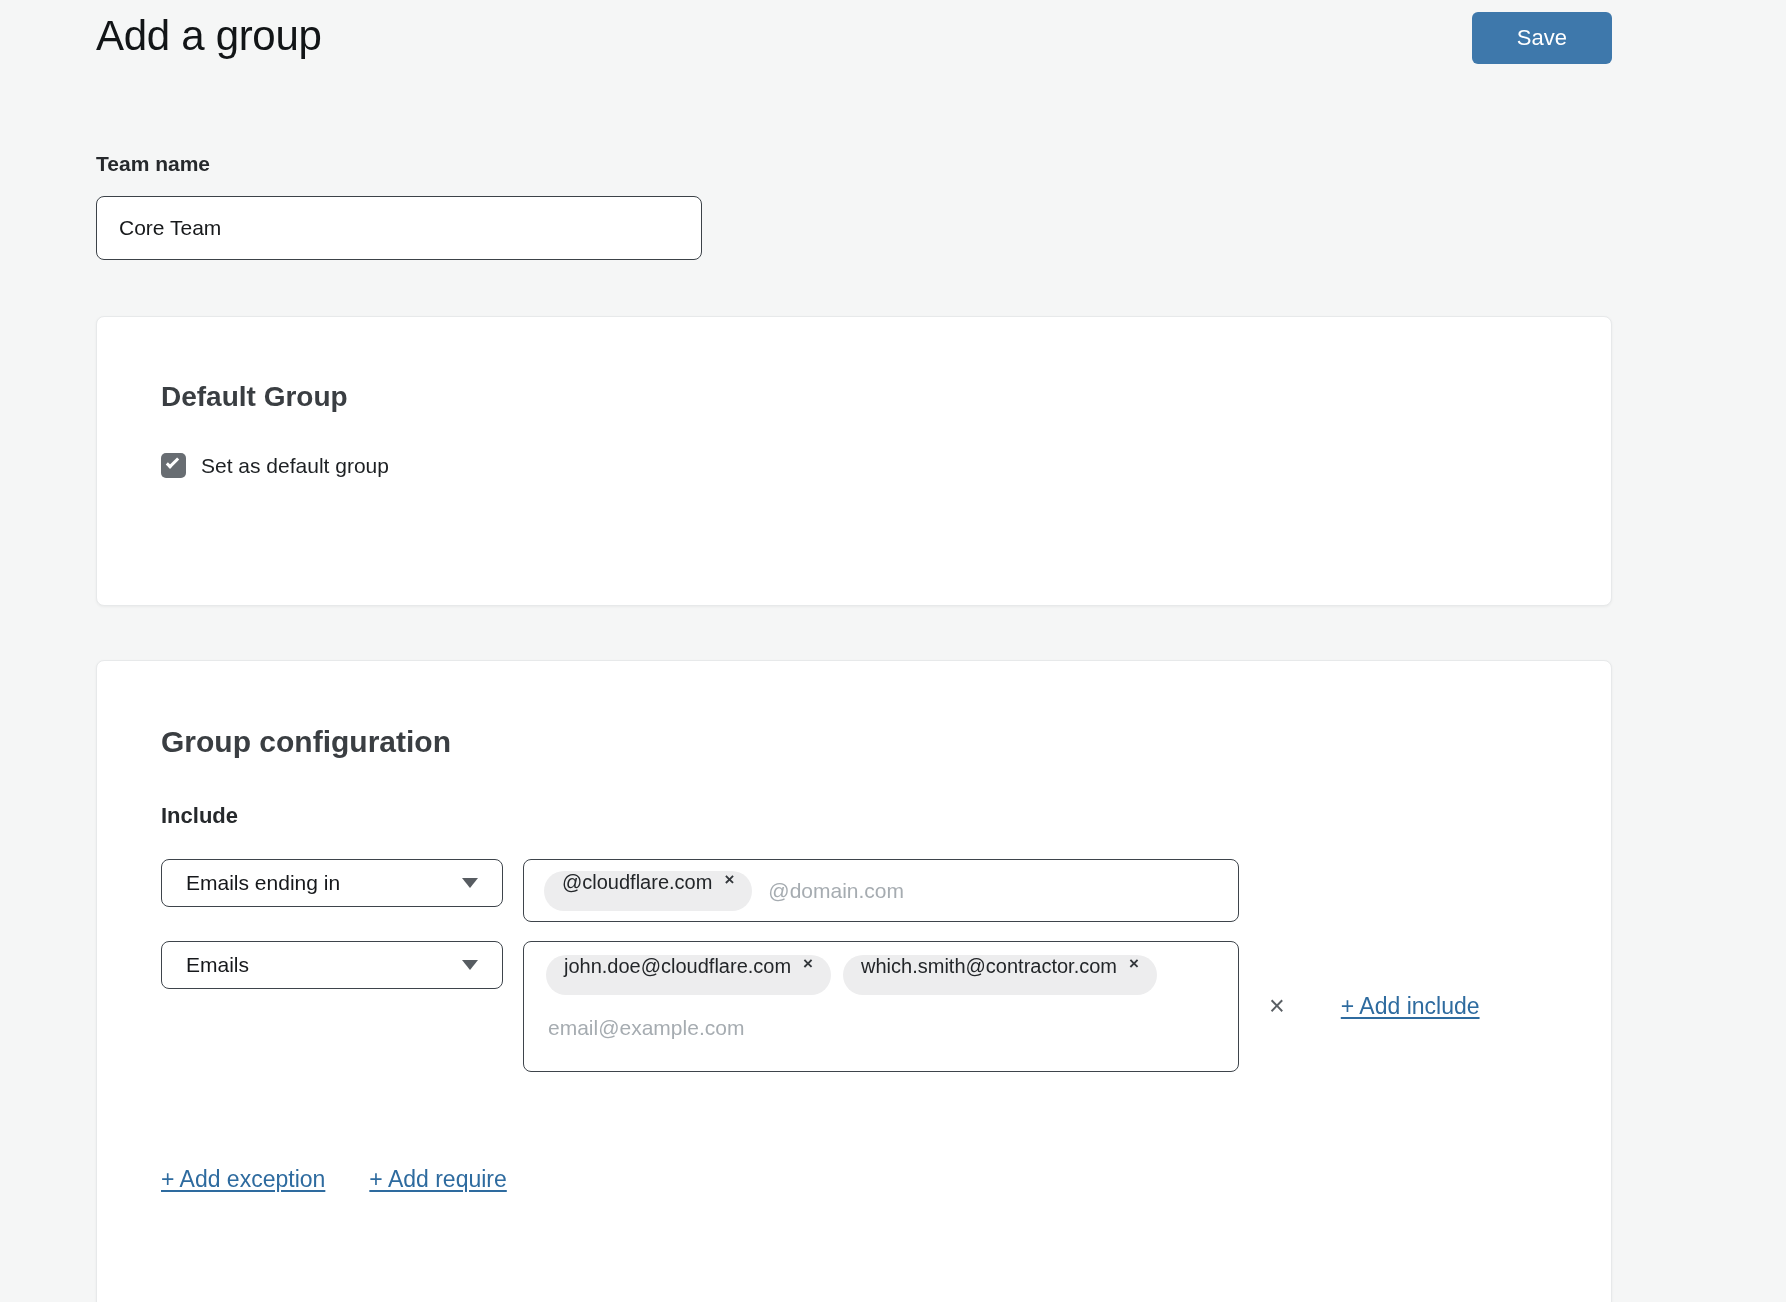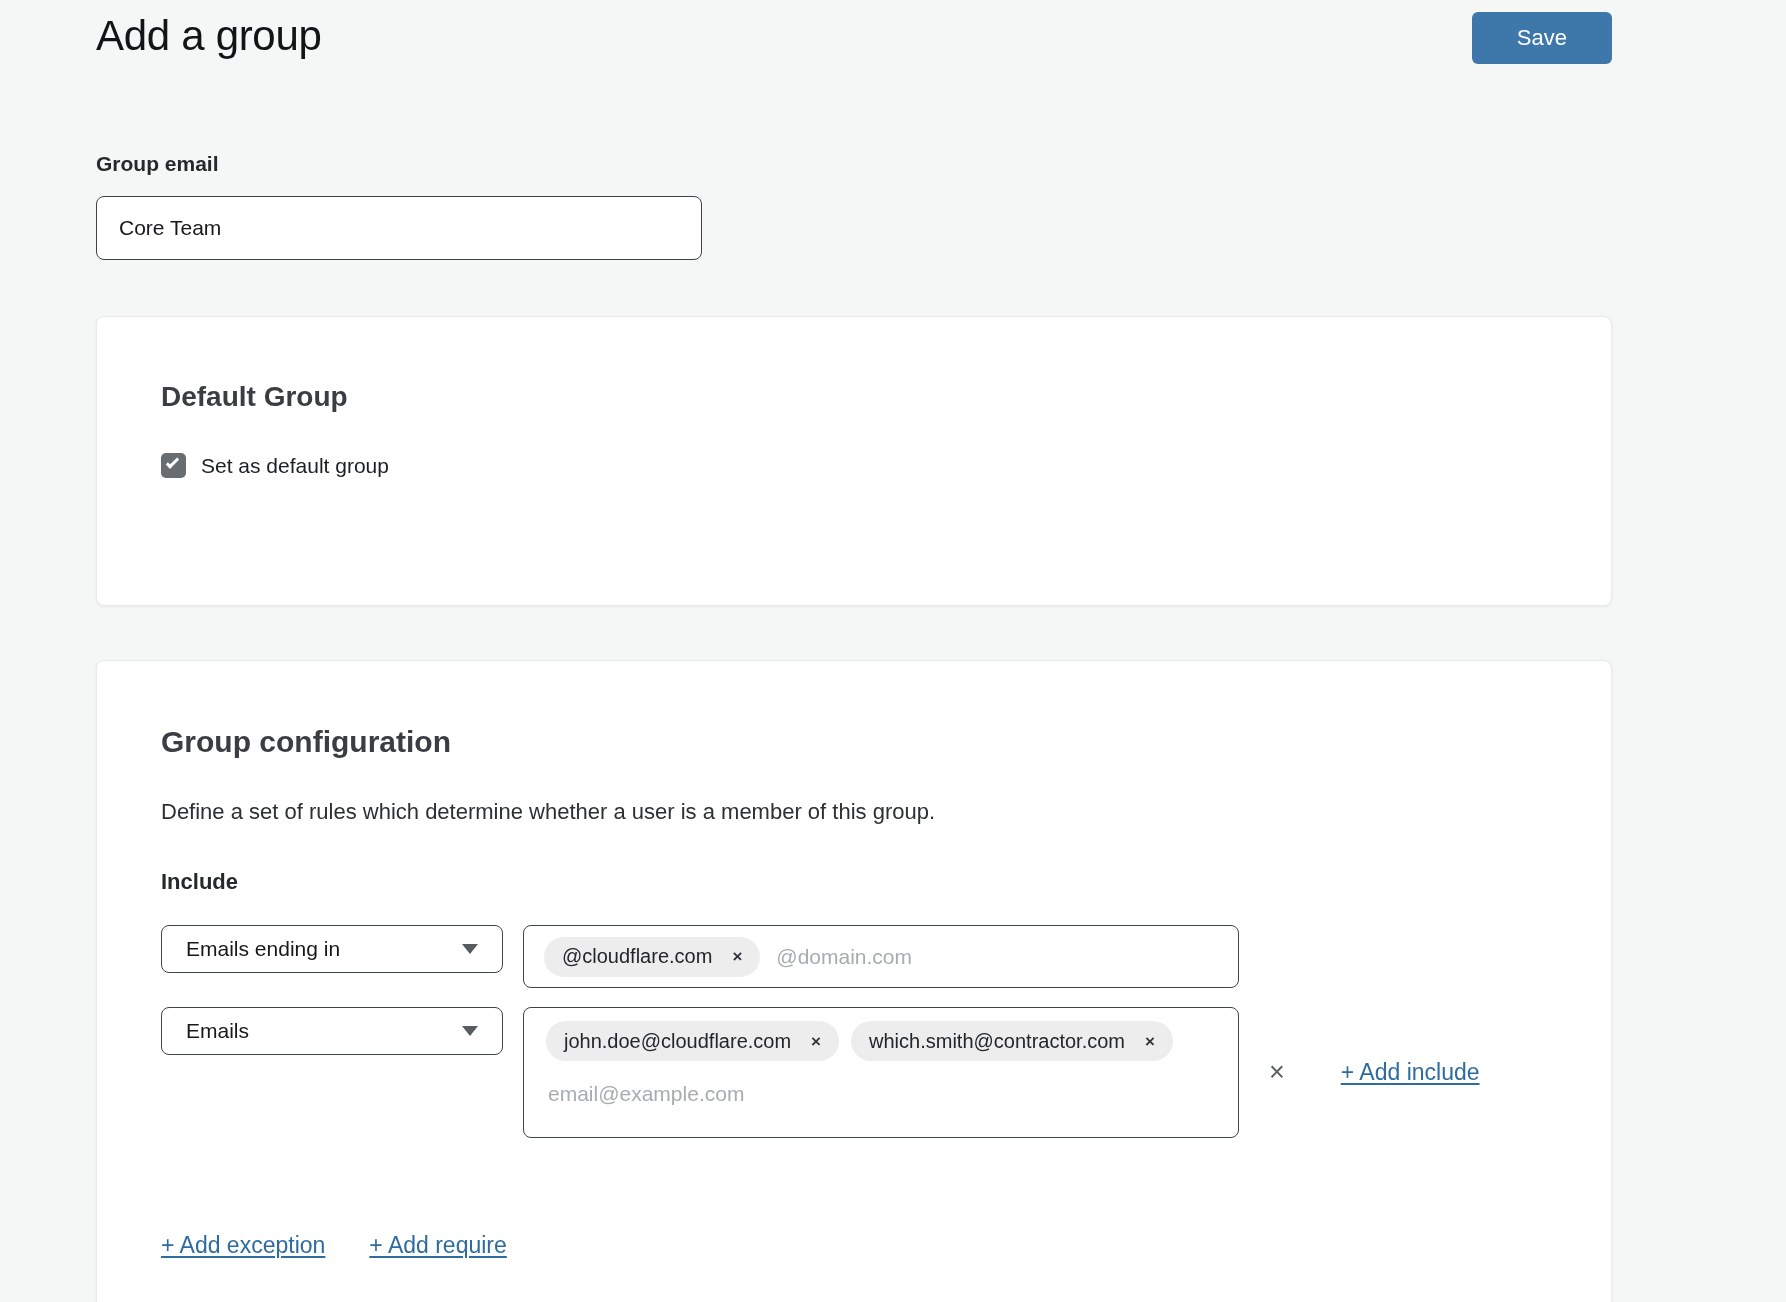--- a/index.html
+++ b/index.html
@@ -67,21 +67,21 @@
   .caret{width:0;height:0;border-left:8px solid transparent;border-right:8px solid transparent;
     border-top:10px solid #575c61;}
   .tagfield{
     margin-left:20px;width:716px;background:#fff;border:1.6px solid var(--input-border);border-radius:8px;
     display:flex;flex-wrap:wrap;align-items:center;padding:0 14px;
   }
   .tagfield.single{height:63px;}
   .tagfield.multi{min-height:131px;align-items:flex-start;align-content:flex-start;
     padding:13px 16px 16px;row-gap:12px;}
   .chip{background:var(--tag-pill-bg);border-radius:999px;padding:0 18px;height:40px;
-    display:inline-flex;align-items:center;gap:20px;flex:none;margin-left:6px;}
+    display:inline-flex;align-items:flex-start;gap:12px;flex:none;margin-left:6px;}
   .chip + .chip{margin-left:12px;}
   .chip-text{font-size:20px;color:#232629;}
   .chip-x{font-size:17px;font-weight:700;color:#33373b;cursor:pointer;line-height:1;}
   .tag-input{border:none;outline:none;background:transparent;font-size:21px;color:#17191b;
     flex:1;min-width:140px;margin-left:16px;height:30px;padding:0;font-family:inherit;}
   .tag-input::placeholder{color:#a6acb1;}
   .tagfield.multi .tag-input{flex-basis:100%;margin-left:8px;margin-top:6px;}
 
   .row-side{display:flex;align-items:center;height:131px;}
   .remove-rule{margin-left:30px;font-size:27px;color:#5a5f64;cursor:pointer;line-height:1;}
@@ -93,36 +93,35 @@
 </head>
 <body>
 
 <div class="content">
 
   <div class="header">
     <h1 class="page-title">Add a group</h1>
     <button class="save-btn">Save</button>
   </div>
 
-  <div class="field-label">Group email</div>
+  <div class="field-label">Team name</div>
   <input class="text-input" type="text" value="Core Team" style="">
 
   <div class="card card-1">
     <h2>Default Group</h2>
     <div class="checkbox-row">
       <span class="checkbox">
         <span class="check"></span>
       </span>
       <span class="checkbox-label">Set as default group</span>
     </div>
   </div>
 
   <div class="card card-2">
     <h2>Group configuration</h2>
-    <p class="desc">Define a set of rules which determine whether a user is a member of this group.</p>
     <div class="include-label">Include</div>
 
     <div class="rule-row">
       <div class="select">
         <span class="val">Emails ending in</span>
         <span class="caret"></span>
       </div>
       <div class="tagfield single">
         <span class="chip">
           <span class="chip-text">@cloudflare.com</span>

